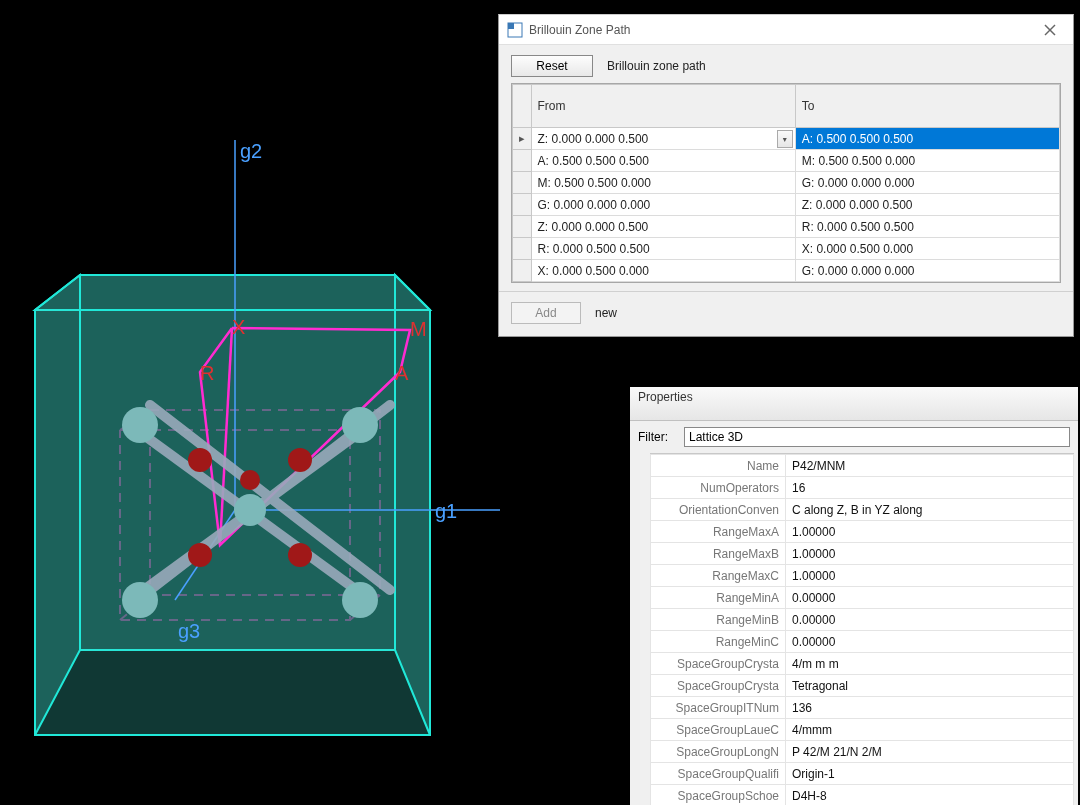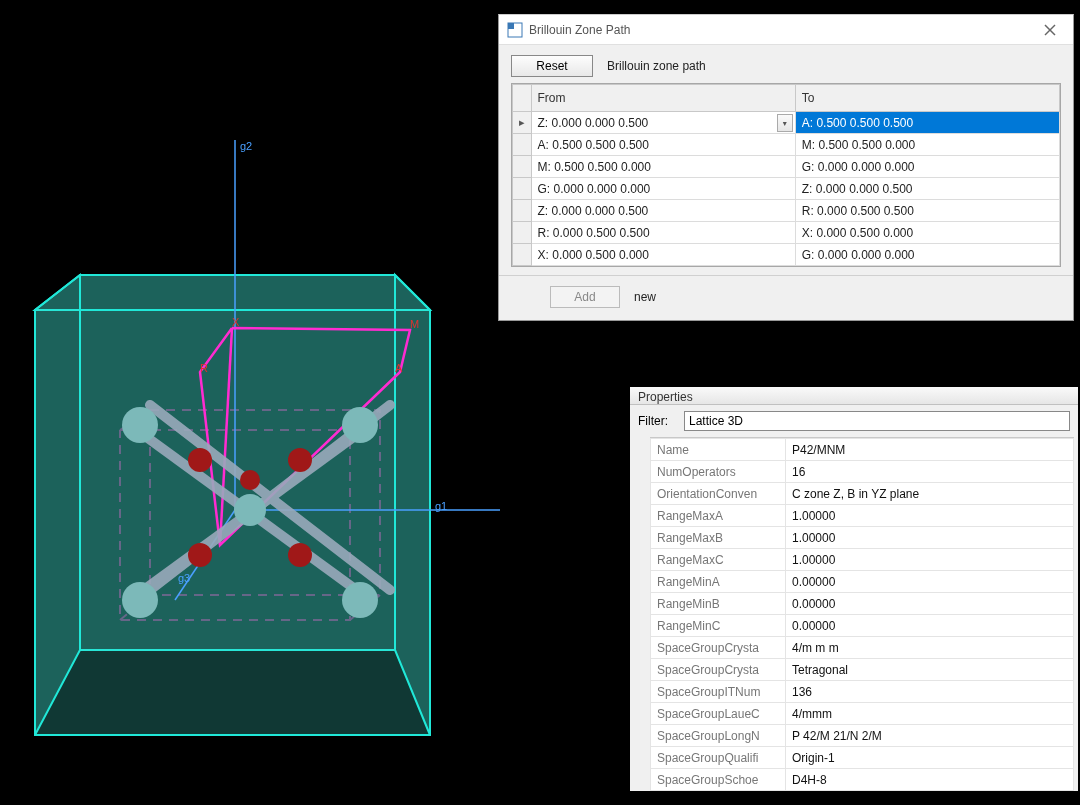--- a/index.html
+++ b/index.html
@@ -72,21 +72,21 @@
   .bz-grid {
     border: 1px solid #a7a7a7;
     background: #fff;
   }
   .bz-grid table { width: 100%; border-collapse: collapse; }
   .bz-grid th {
     text-align: left;
     font-weight: normal;
     background: #f0f0f0;
     border: 1px solid #c8c8c8;
-    padding: 6px 6px;
+    padding: 14px 6px;
     height: 20px;
     color: #333;
   }
   .bz-grid th.rowhead { width: 18px; }
   .bz-grid td {
     border: 1px solid #dcdcdc;
     padding: 2px 6px;
     height: 22px;
     color: #222;
     position: relative;
@@ -134,35 +134,34 @@
     display: flex;
     align-items: center;
     gap: 14px;
   }
   .bz-bottom button {
     width: 70px; height: 22px;
     border: 1px solid #bbb;
     background: #f3f3f3;
     color: #888;
     font-size: 12px;
-    margin-left: 39px;
   }
   .bz-bottom .txt { color: #222; text-align: right; }
 
   
   .props {
     position: absolute;
     left: 628px; top: 385px;
     width: 452px;
     background: #f0f0f0;
     border: 2px solid #000;
     border-bottom: none;
   }
   .props-title {
-    height: 18px;
+    height: 34px;
     background: linear-gradient(#fafafa,#e6e6e6);
     border-bottom: 1px solid #c0c0c0;
     padding: 3px 8px;
     color: #333;
     font-size: 12px;
   }
   .props-filter {
     display: flex; align-items: center;
     padding: 6px 8px;
     gap: 16px;
@@ -180,28 +179,28 @@
     margin: 0 4px 0 20px;
   }
   .props-grid table { width: 100%; border-collapse: collapse; table-layout: fixed; }
   .props-grid td {
     border: 1px solid #e4e4e4;
     padding: 2px 6px;
     height: 22px;
     overflow: hidden;
     white-space: nowrap;
   }
-  .props-grid td.key { width: 135px; color: #777; }
+  .props-grid td.key { width: 135px; color: #777; text-align: right; }
   .props-grid td.val { color: #111; }
 
   
   .overlay-label {
     position: absolute;
     color: #4aa0ff;
-    font-size: 11px;
+    font-size: 20px;
   }
   .overlay-label.red { color: #e03030; }
 </style>
 </head>
 <body>
 
 <div class="viewport">
   <svg width="500" height="805" style="position:absolute;left:0;top:0">
 
     <g stroke="#20e8d8" stroke-width="2" fill="rgba(64,224,208,0.25)">
@@ -254,21 +253,21 @@
 
       <circle cx="200" cy="460" r="12" fill="#a01818"></circle>
       <circle cx="300" cy="460" r="12" fill="#a01818"></circle>
       <circle cx="200" cy="555" r="12" fill="#a01818"></circle>
       <circle cx="300" cy="555" r="12" fill="#a01818"></circle>
       <circle cx="250" cy="480" r="10" fill="#a01818"></circle>
     </g>
   </svg>
   <div class="overlay-label" style="left:240px;top:140px">g2</div>
   <div class="overlay-label" style="left:435px;top:500px">g1</div>
-  <div class="overlay-label" style="left:178px;top:572px">g3</div>
+  <div class="overlay-label" style="left:178px;top:620px">g3</div>
   <div class="overlay-label red" style="left:232px;top:316px">X</div>
   <div class="overlay-label red" style="left:410px;top:318px">M</div>
   <div class="overlay-label red" style="left:200px;top:362px">R</div>
   <div class="overlay-label red" style="left:395px;top:362px">A</div>
 </div>
 
 <div class="bz-dialog">
   <div class="bz-titlebar">
     <span class="icon">
       <svg width="16" height="16">
@@ -356,21 +355,21 @@
           <tr>
             <td class="key">Name</td>
             <td class="val">P42/MNM</td>
           </tr>
           <tr>
             <td class="key">NumOperators</td>
             <td class="val">16</td>
           </tr>
           <tr>
             <td class="key">OrientationConven</td>
-            <td class="val">C zone Z, B in YZ plane</td>
+            <td class="val">C along Z, B in YZ along</td>
           </tr>
           <tr>
             <td class="key">RangeMaxA</td>
             <td class="val">1.00000</td>
           </tr>
           <tr>
             <td class="key">RangeMaxB</td>
             <td class="val">1.00000</td>
           </tr>
           <tr>

